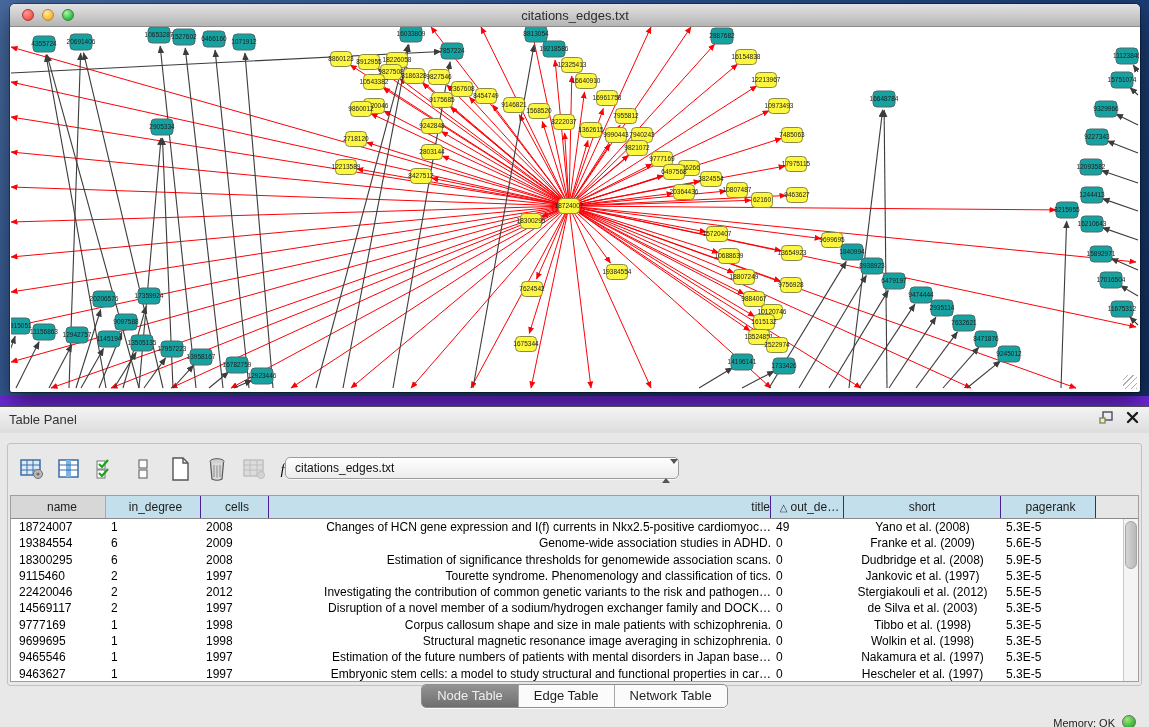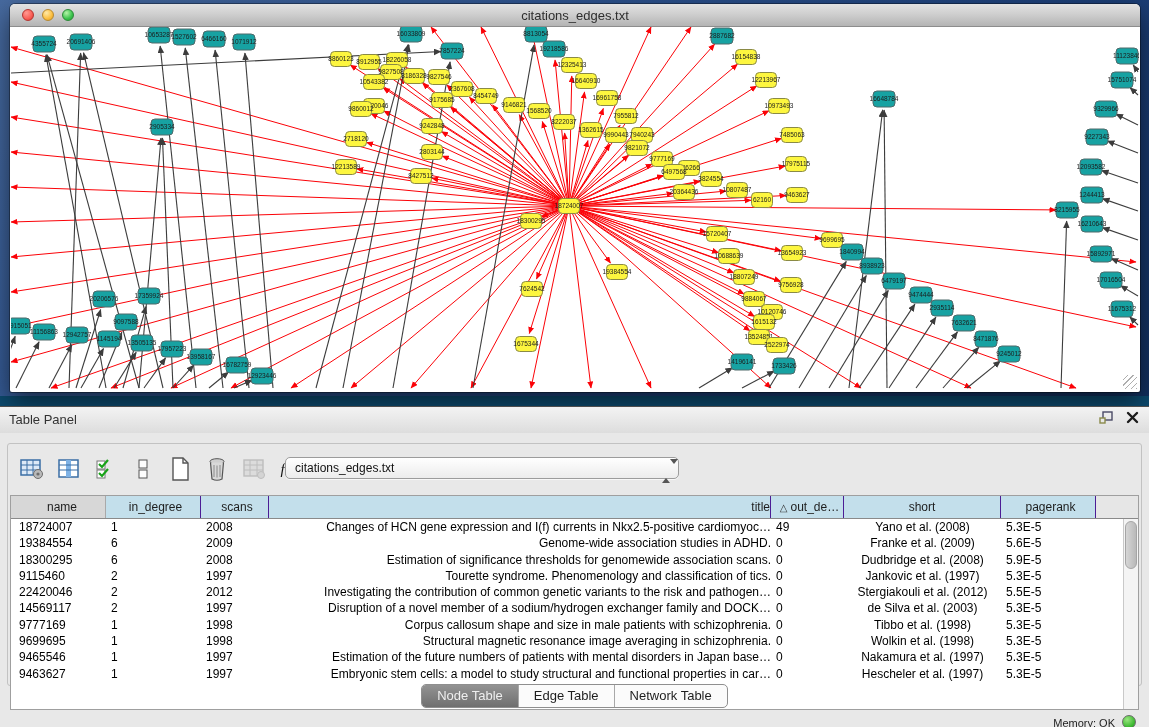--- a/index.html
+++ b/index.html
@@ -1,17 +1,17 @@
 <!DOCTYPE html>
 <html><head>
 <meta charset="utf-8">
 <style>
   * { margin:0; padding:0; box-sizing:border-box; }
   html,body { width:1149px; height:727px; overflow:hidden; font-family:"Liberation Sans",sans-serif; }
-  #stage { position:relative; width:1149px; height:727px; background:#0c4a6e; }
+  #stage { position:relative; width:1149px; height:727px; background:#6d28d9; }
 
   
   .desktop { position:absolute; left:0; top:0; width:1149px; height:396px;
     background:linear-gradient(135deg,#476a9f 0%,#2e5490 35%,#1c3f78 70%,#12305f 100%); }
 
   
   .gwin { position:absolute; left:10px; top:4px; width:1130px; height:388px;
     border-radius:5px 5px 2px 2px; background:#fff;
     box-shadow:0 10px 26px rgba(0,0,0,.55), 0 0 0 1px rgba(0,0,0,.35); }
   .titlebar { position:relative; height:23px; border-radius:5px 5px 0 0;
@@ -43,21 +43,21 @@
   .dropdown { position:absolute; left:277px; top:13px; width:394px; height:22px;
     border:1px solid #9c9c9c; border-radius:5px; background:linear-gradient(#ffffff,#ececec);
     font-size:12px; color:#111; line-height:20px; padding-left:9px;
     box-shadow:0 1px 0 rgba(255,255,255,.7); }
   .stepper { position:absolute; right:7px; top:3px; width:9px; height:16px; }
   .stepper .up { width:0; height:0; border-left:4px solid transparent; border-right:4px solid transparent;
     border-bottom:5px solid #555; margin-bottom:3px; }
   .stepper .dn { width:0; height:0; border-left:4px solid transparent; border-right:4px solid transparent;
     border-top:5px solid #555; }
 
-  .twrap { position:absolute; left:2px; right:2px; top:51px; height:215px; background:#fff;
+  .twrap { position:absolute; left:2px; right:2px; top:51px; height:187px; background:#fff;
     border:1px solid #9f9f9f; overflow:hidden; }
   .thead { display:flex; height:23px; border-bottom:1px solid #8a8a8a; }
   .th { font-size:12px; color:#1d1d1d; text-align:center; line-height:22px;
     background:#c3dfeb; border-right:1px solid #4c1d95; overflow:hidden; white-space:nowrap; }
   .th.first { background:#d7d7d7; border-right:1px solid #a9a9a9; }
   .sortg { font-size:10px; color:#333; margin-right:3px; }
   .tbody .tr { display:flex; height:16.3px; background:#fff; }
   .td { font-size:12px; color:#000; line-height:16px; white-space:nowrap; overflow:hidden; }
   .c0{width:95px; padding-left:8px;} .c1{width:95px; padding-left:5px;} .c2{width:68px; padding-left:5px;}
   .c3{width:502px; padding-left:12px;text-align:right;} .c4{width:73px; padding-left:5px;}
@@ -743,21 +743,21 @@
         <span>citations_edges.txt</span>
         <span class="stepper">
           <span class="up"></span><span class="dn"></span>
         </span>
       </div>
 
       <div class="twrap">
         <div class="thead" id="thead">
             <div class="th c0 first">name</div>
             <div class="th c1">in_degree</div>
-            <div class="th c2">scans</div>
+            <div class="th c2">cells</div>
             <div class="th c3">title</div>
             <div class="th c4"><span class="sortg">△</span>out_de…</div>
             <div class="th c5">short</div>
             <div class="th c6">pagerank</div>
             <div class="th cfill" style="background: rgb(230, 230, 230);"></div>
           </div>
         <div class="tbody" id="tbody">
             <div class="tr">
               <div class="td c0">18724007</div>
               <div class="td c1">1</div>

